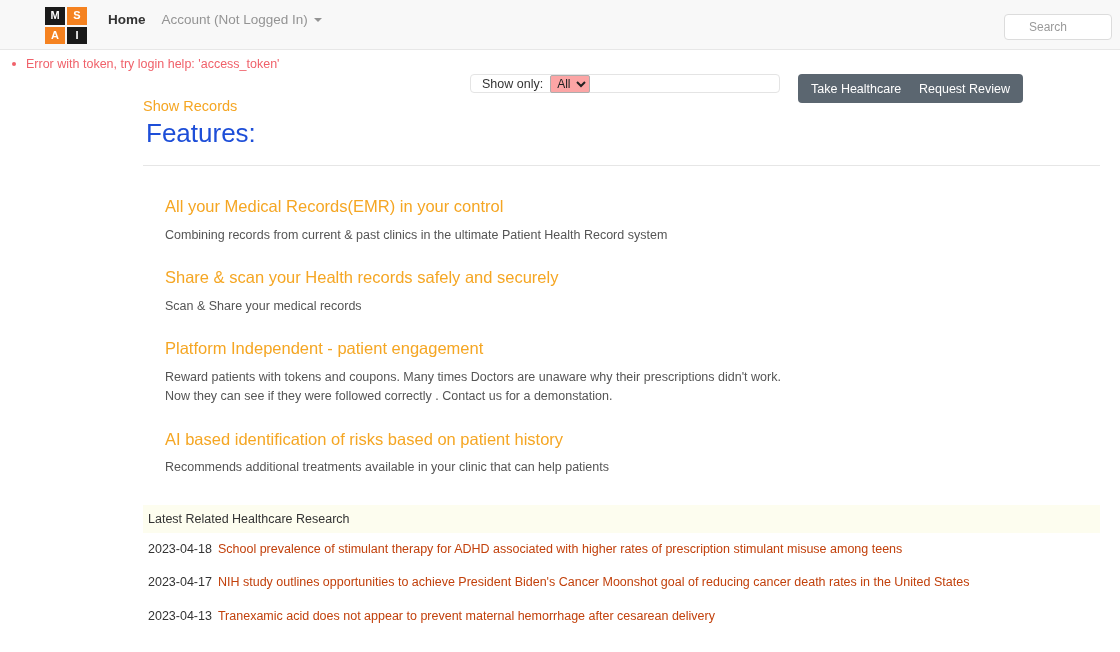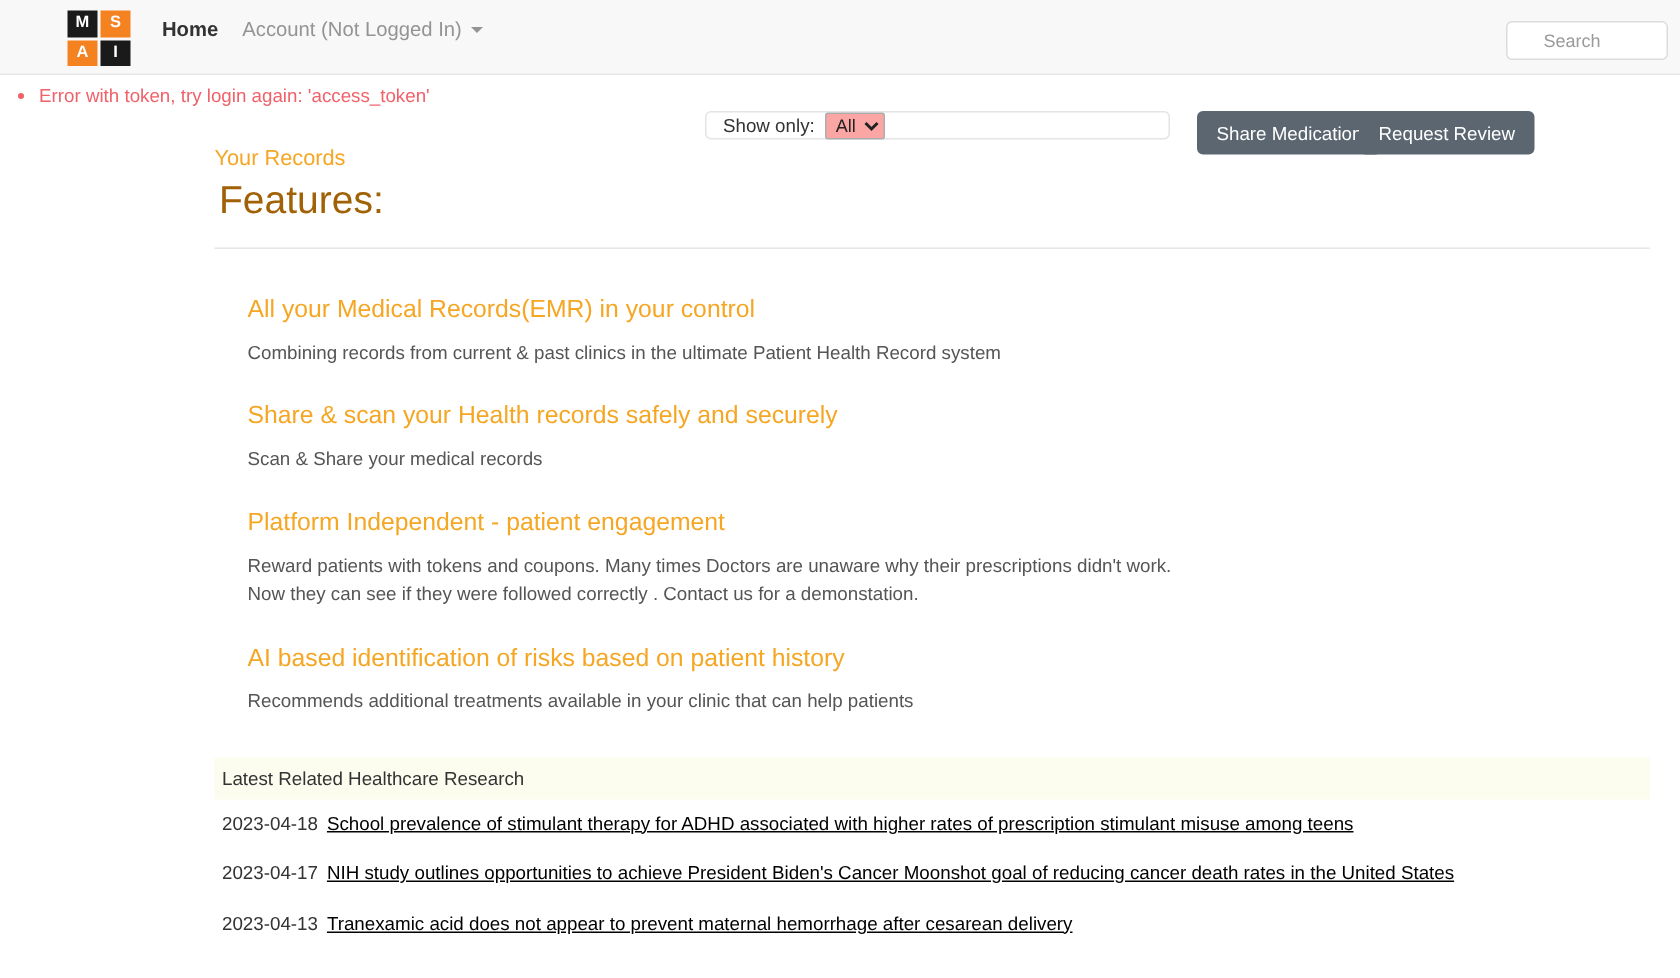--- a/index.html
+++ b/index.html
@@ -173,21 +173,21 @@
     width: 957px;
   }
   .your-records {
     font-size: 14.5px;
     color: #f5a623;
     margin: 0 0 4px 0;
     font-weight: normal;
   }
   .features-title {
     font-size: 26px;
-    color: #a16207;
+    color: #1d4ed8;
     font-weight: normal;
     margin: 0;
     padding-left: 3px;
     line-height: 1.2;
   }
   .rule {
     margin: 16px 0 0 0;
     border: none;
     border-top: 1px solid #e6e6e6;
   }
@@ -226,22 +226,21 @@
     font-size: 12.5px;
     padding: 8px 5px 8px 5px;
     line-height: 1.4;
     white-space: nowrap;
   }
   .research-date {
     color: #333333;
     margin-right: 6px;
   }
   .research-link {
-    color: #000000;
-    text-decoration: underline;
+    color: #c2410c;
     cursor: pointer;
   }
 </style>
 </head>
 <body>
 
 <div class="navbar">
 
   <div class="brand-logo">
     <div class="brand-cell dark">M</div>
@@ -256,37 +255,37 @@
       <span>Account (Not Logged In)</span>
       <span class="caret"></span>
     </span>
   </div>
 
   <input class="search-box" type="text" placeholder="Search" style="">
 </div>
 
 <div class="error-row">
   <span class="error-bullet"></span>
-  <span>Error with token, try login again: 'access_token'</span>
+  <span>Error with token, try login help: 'access_token'</span>
 </div>
 
 <div class="toolbar">
   <div class="filter-panel">
     <span class="filter-label">Show only:</span>
     <select class="filter-select">
       <option>All</option>
     </select>
   </div>
-  <button class="btn btn-take">Share Medication</button>
+  <button class="btn btn-take">Take Healthcare</button>
   <button class="btn btn-request">Request Review</button>
 </div>
 
 <div class="content">
 
-  <div class="your-records">Your Records</div>
+  <div class="your-records">Show Records</div>
   <h1 class="features-title">Features:</h1>
   <hr class="rule">
 
   <div class="features-list">
 
     <div class="feature">
       <h2 class="feature-title">All your Medical Records(EMR) in your control</h2>
       <p class="feature-desc">Combining records from current &amp; past clinics in the ultimate Patient Health Record system</p>
     </div>
 

